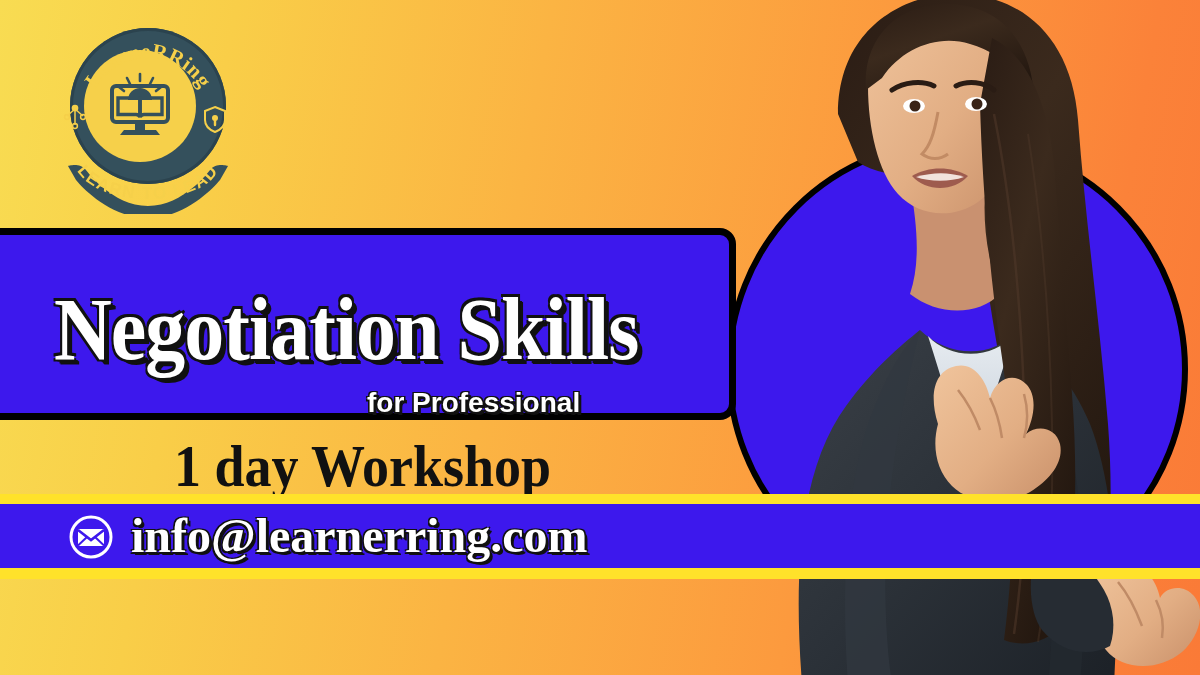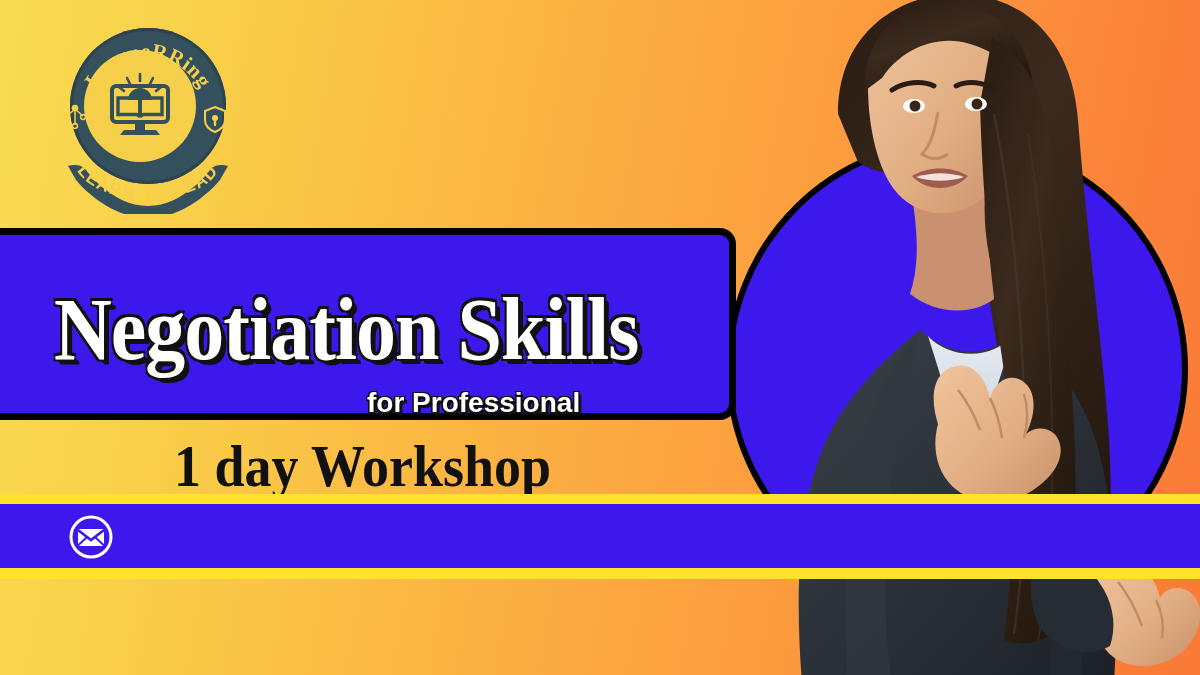--- a/index.html
+++ b/index.html
@@ -422,14 +422,15 @@
   <div class="email-stripe-bottom"></div>
 
   <svg class="envelope-icon" viewBox="0 0 46 46" xmlns="http://www.w3.org/2000/svg">
     <circle cx="23" cy="23" r="20" fill="none" stroke="#ffffff" stroke-width="3"></circle>
     <rect x="10" y="15" width="26" height="17" rx="1.5" fill="#ffffff"></rect>
     <path d="M10,16 L23,26 L36,16" fill="none" stroke="#3D18ED" stroke-width="2.6"></path>
     <path d="M10,31.5 L19,23" fill="none" stroke="#3D18ED" stroke-width="2"></path>
     <path d="M36,31.5 L27,23" fill="none" stroke="#3D18ED" stroke-width="2"></path>
   </svg>
 
+  <div class="email-text">info@learnerring.com</div>
 
 </div>
 
 </body></html>

